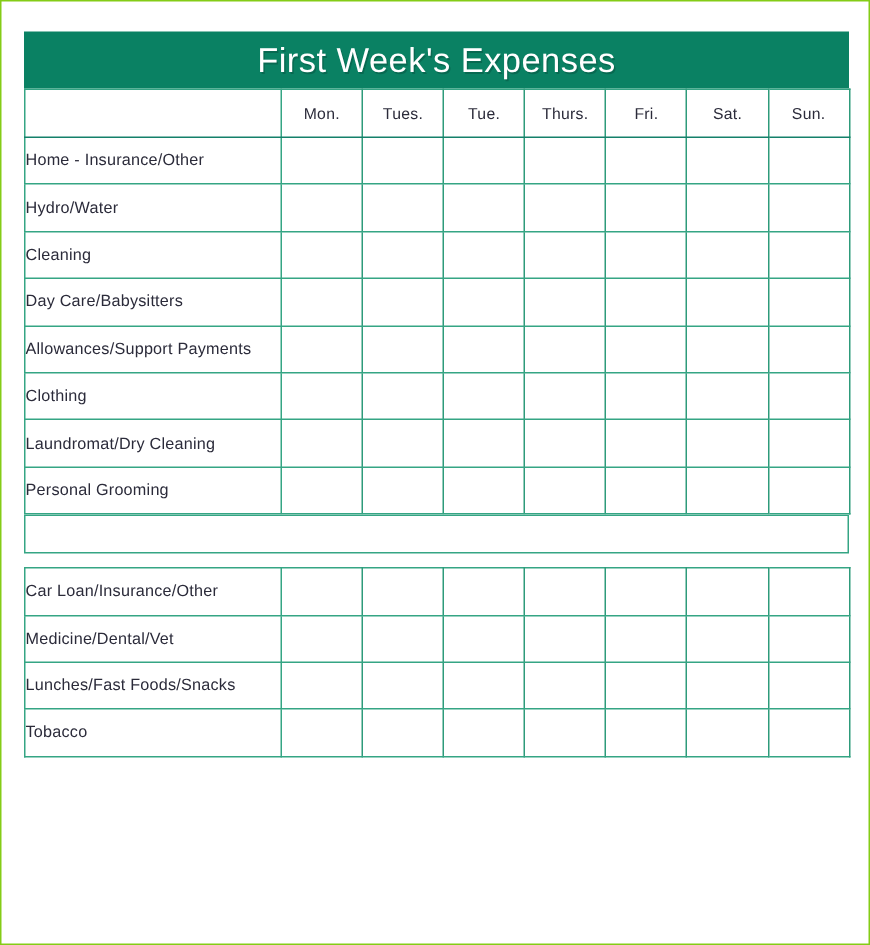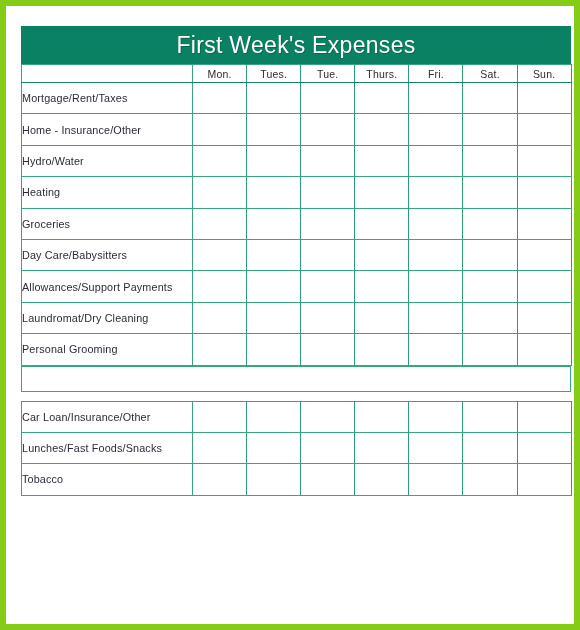--- a/index.html
+++ b/index.html
@@ -7,21 +7,21 @@
     margin: 0;
     padding: 0;
     background: #ffffff;
   }
 
   .page {
     position: relative;
     width: 580px;
     height: 630px;
     background: #ffffff;
-    border: 6px solid #84cc16;
+    border: 1px solid #84cc16;
     box-sizing: border-box;
     overflow: hidden;
     font-family: "Liberation Sans", "DejaVu Sans", sans-serif;
     -webkit-font-smoothing: antialiased;
   }
 
   .sheet {
     position: absolute;
     left: 15px;
     top: 20px;
@@ -68,21 +68,21 @@
   table.grid td.daycell,
   table.grid th.daycell {
     border-left-color: #2e9b7b;
     border-right-color: #2e9b7b;
   }
 
   col.c-label { width: 171px; }
   col.c-day   { width: 54.1px; }
 
   
-  .hdr-row { height: 18px; }
+  .hdr-row { height: 32px; }
 
   .hdr-blank {
     border-bottom-color: #14806a !important;
   }
 
   .hdr-day {
     text-align: center;
     vertical-align: bottom;
     font-size: 10.5px;
     color: #2b2b3a;
@@ -145,81 +145,71 @@
           <th class="hdr-day daycell">Tues.</th>
           <th class="hdr-day daycell">Tue.</th>
           <th class="hdr-day daycell">Thurs.</th>
           <th class="hdr-day daycell">Fri.</th>
           <th class="hdr-day daycell">Sat.</th>
           <th class="hdr-day daycell">Sun.</th>
         </tr>
       </thead>
       <tbody>
         <tr class="body-row">
-          <td class="lbl">Mortgage/Rent/Taxes</td>
-          <td class="cell daycell"></td>
-          <td class="cell daycell"></td>
-          <td class="cell daycell"></td>
-          <td class="cell daycell"></td>
-          <td class="cell daycell"></td>
-          <td class="cell daycell"></td>
-          <td class="cell daycell"></td>
-        </tr>
-        <tr class="body-row">
           <td class="lbl">Home - Insurance/Other</td>
           <td class="cell daycell"></td>
           <td class="cell daycell"></td>
           <td class="cell daycell"></td>
           <td class="cell daycell"></td>
           <td class="cell daycell"></td>
           <td class="cell daycell"></td>
           <td class="cell daycell"></td>
         </tr>
         <tr class="body-row">
           <td class="lbl">Hydro/Water</td>
           <td class="cell daycell"></td>
           <td class="cell daycell"></td>
           <td class="cell daycell"></td>
           <td class="cell daycell"></td>
           <td class="cell daycell"></td>
           <td class="cell daycell"></td>
           <td class="cell daycell"></td>
         </tr>
         <tr class="body-row">
-          <td class="lbl">Heating</td>
-          <td class="cell daycell"></td>
-          <td class="cell daycell"></td>
-          <td class="cell daycell"></td>
-          <td class="cell daycell"></td>
-          <td class="cell daycell"></td>
-          <td class="cell daycell"></td>
-          <td class="cell daycell"></td>
-        </tr>
-        <tr class="body-row">
-          <td class="lbl">Groceries</td>
+          <td class="lbl">Cleaning</td>
           <td class="cell daycell"></td>
           <td class="cell daycell"></td>
           <td class="cell daycell"></td>
           <td class="cell daycell"></td>
           <td class="cell daycell"></td>
           <td class="cell daycell"></td>
           <td class="cell daycell"></td>
         </tr>
         <tr class="body-row">
           <td class="lbl">Day Care/Babysitters</td>
           <td class="cell daycell"></td>
           <td class="cell daycell"></td>
           <td class="cell daycell"></td>
           <td class="cell daycell"></td>
           <td class="cell daycell"></td>
           <td class="cell daycell"></td>
           <td class="cell daycell"></td>
         </tr>
         <tr class="body-row">
           <td class="lbl">Allowances/Support Payments</td>
+          <td class="cell daycell"></td>
+          <td class="cell daycell"></td>
+          <td class="cell daycell"></td>
+          <td class="cell daycell"></td>
+          <td class="cell daycell"></td>
+          <td class="cell daycell"></td>
+          <td class="cell daycell"></td>
+        </tr>
+        <tr class="body-row">
+          <td class="lbl">Clothing</td>
           <td class="cell daycell"></td>
           <td class="cell daycell"></td>
           <td class="cell daycell"></td>
           <td class="cell daycell"></td>
           <td class="cell daycell"></td>
           <td class="cell daycell"></td>
           <td class="cell daycell"></td>
         </tr>
         <tr class="body-row">
           <td class="lbl">Laundromat/Dry Cleaning</td>
@@ -264,20 +254,30 @@
           <td class="lbl">Car Loan/Insurance/Other</td>
           <td class="cell daycell"></td>
           <td class="cell daycell"></td>
           <td class="cell daycell"></td>
           <td class="cell daycell"></td>
           <td class="cell daycell"></td>
           <td class="cell daycell"></td>
           <td class="cell daycell"></td>
         </tr>
         <tr class="body-row">
+          <td class="lbl">Medicine/Dental/Vet</td>
+          <td class="cell daycell"></td>
+          <td class="cell daycell"></td>
+          <td class="cell daycell"></td>
+          <td class="cell daycell"></td>
+          <td class="cell daycell"></td>
+          <td class="cell daycell"></td>
+          <td class="cell daycell"></td>
+        </tr>
+        <tr class="body-row">
           <td class="lbl">Lunches/Fast Foods/Snacks</td>
           <td class="cell daycell"></td>
           <td class="cell daycell"></td>
           <td class="cell daycell"></td>
           <td class="cell daycell"></td>
           <td class="cell daycell"></td>
           <td class="cell daycell"></td>
           <td class="cell daycell"></td>
         </tr>
         <tr class="body-row">

